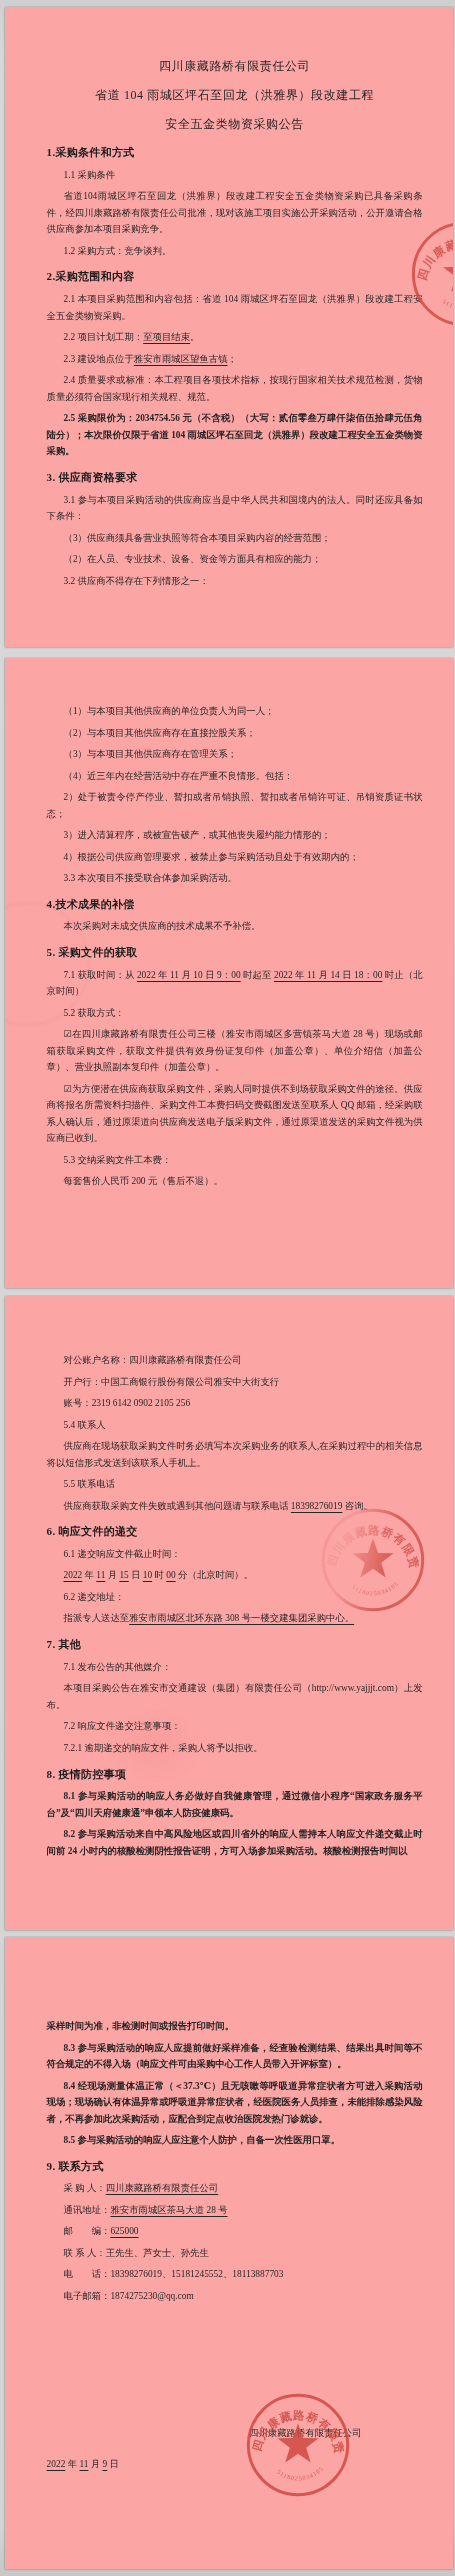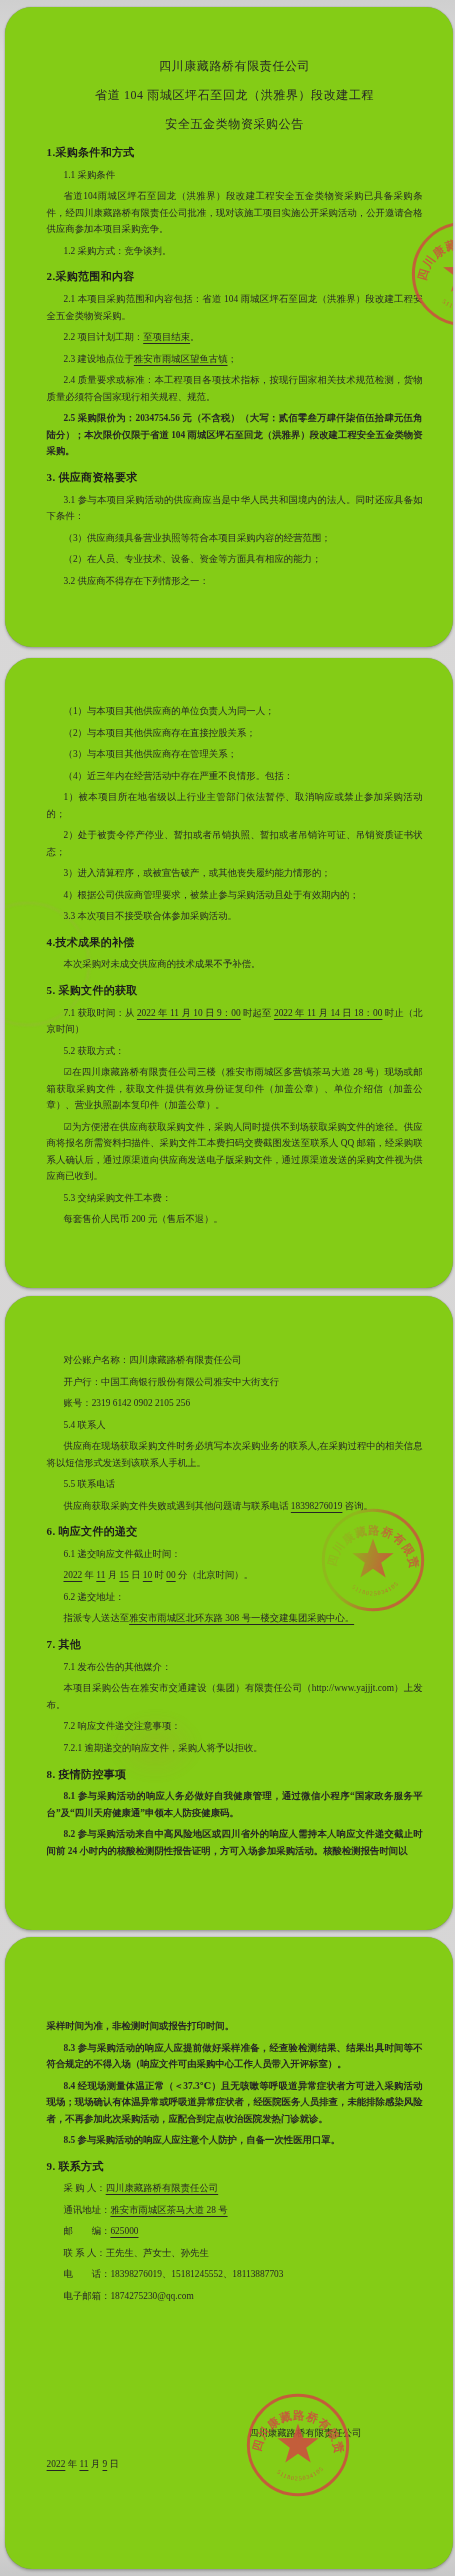--- a/index.html
+++ b/index.html
@@ -3,24 +3,23 @@
 <meta charset="utf-8">
 <style>
   html,body{margin:0;padding:0;}
   body{
     width:456px;height:2576px;position:relative;
     background:linear-gradient(180deg,#cfcfcf 0%,#d9d8d8 2%,#d6d5d5 98%,#c8c8c8 100%);
     font-family:"Liberation Serif","DejaVu Serif",serif;
     color:#262626;overflow:hidden;
   }
   .page{
-    position:absolute;left:4.6px;width:448px;background:#84cc16;
+    position:absolute;left:4.6px;width:448px;background:#fca5a5;
     box-shadow:0 0 1.1px rgba(0,0,0,.35),0 1.1px 2.8px rgba(0,0,0,.22);
     overflow:hidden;
-    border-radius:27px;
   }
   #page1{top:6.8px;height:640px;}
   #page2{top:658px;height:630px;}
   #page3{top:1296px;height:634px;}
   #page4{top:1937px;height:632px;}
   .content{position:relative;padding:0 30px 0 42px;z-index:1;}
   #page1 .content{padding-top:51px;}
   #page2 .content{padding-top:40px;}
   #page3 .content{padding-top:51px;}
   #page4 .content{padding-top:76px;}
@@ -87,21 +86,20 @@
   </div>
 </section>
 
 <section class="page" id="page2">
   <div class="ghost-ring"></div>
   <div class="content">
       <div class="b-para">（1）与本项目其他供应商的单位负责人为同一人；</div>
       <div class="b-para">（2）与本项目其他供应商存在直接控股关系；</div>
       <div class="b-para">（3）与本项目其他供应商存在管理关系；</div>
       <div class="b-para">（4）近三年内在经营活动中存在严重不良情形。包括：</div>
-      <div class="b-para">1）被本项目所在地省级以上行业主管部门依法暂停、取消响应或禁止参加采购活动的；</div>
       <div class="b-para">2）处于被责令停产停业、暂扣或者吊销执照、暂扣或者吊销许可证、吊销资质证书状态；</div>
       <div class="b-para">3）进入清算程序，或被宣告破产，或其他丧失履约能力情形的；</div>
       <div class="b-para">4）根据公司供应商管理要求，被禁止参与采购活动且处于有效期内的；</div>
       <div class="b-para">3.3 本次项目不接受联合体参加采购活动。</div>
       <div class="b-heading">4.技术成果的补偿</div>
       <div class="b-para">本次采购对未成交供应商的技术成果不予补偿。</div>
       <div class="b-heading">5. 采购文件的获取</div>
       <div class="b-para"><span>7.1 获取时间：从 </span><u>2022 年 11 月 10 日 9：00</u><span> 时起至 </span><u>2022 年 11 月 14 日 18：00</u><span> 时止（北京时间）</span></div>
       <div class="b-para">5.2 获取方式：</div>
       <div class="b-para">☑在四川康藏路桥有限责任公司三楼（雅安市雨城区多营镇茶马大道 28 号）现场或邮箱获取采购文件，获取文件提供有效身份证复印件（加盖公章）、单位介绍信（加盖公章）、营业执照副本复印件（加盖公章）。</div>

